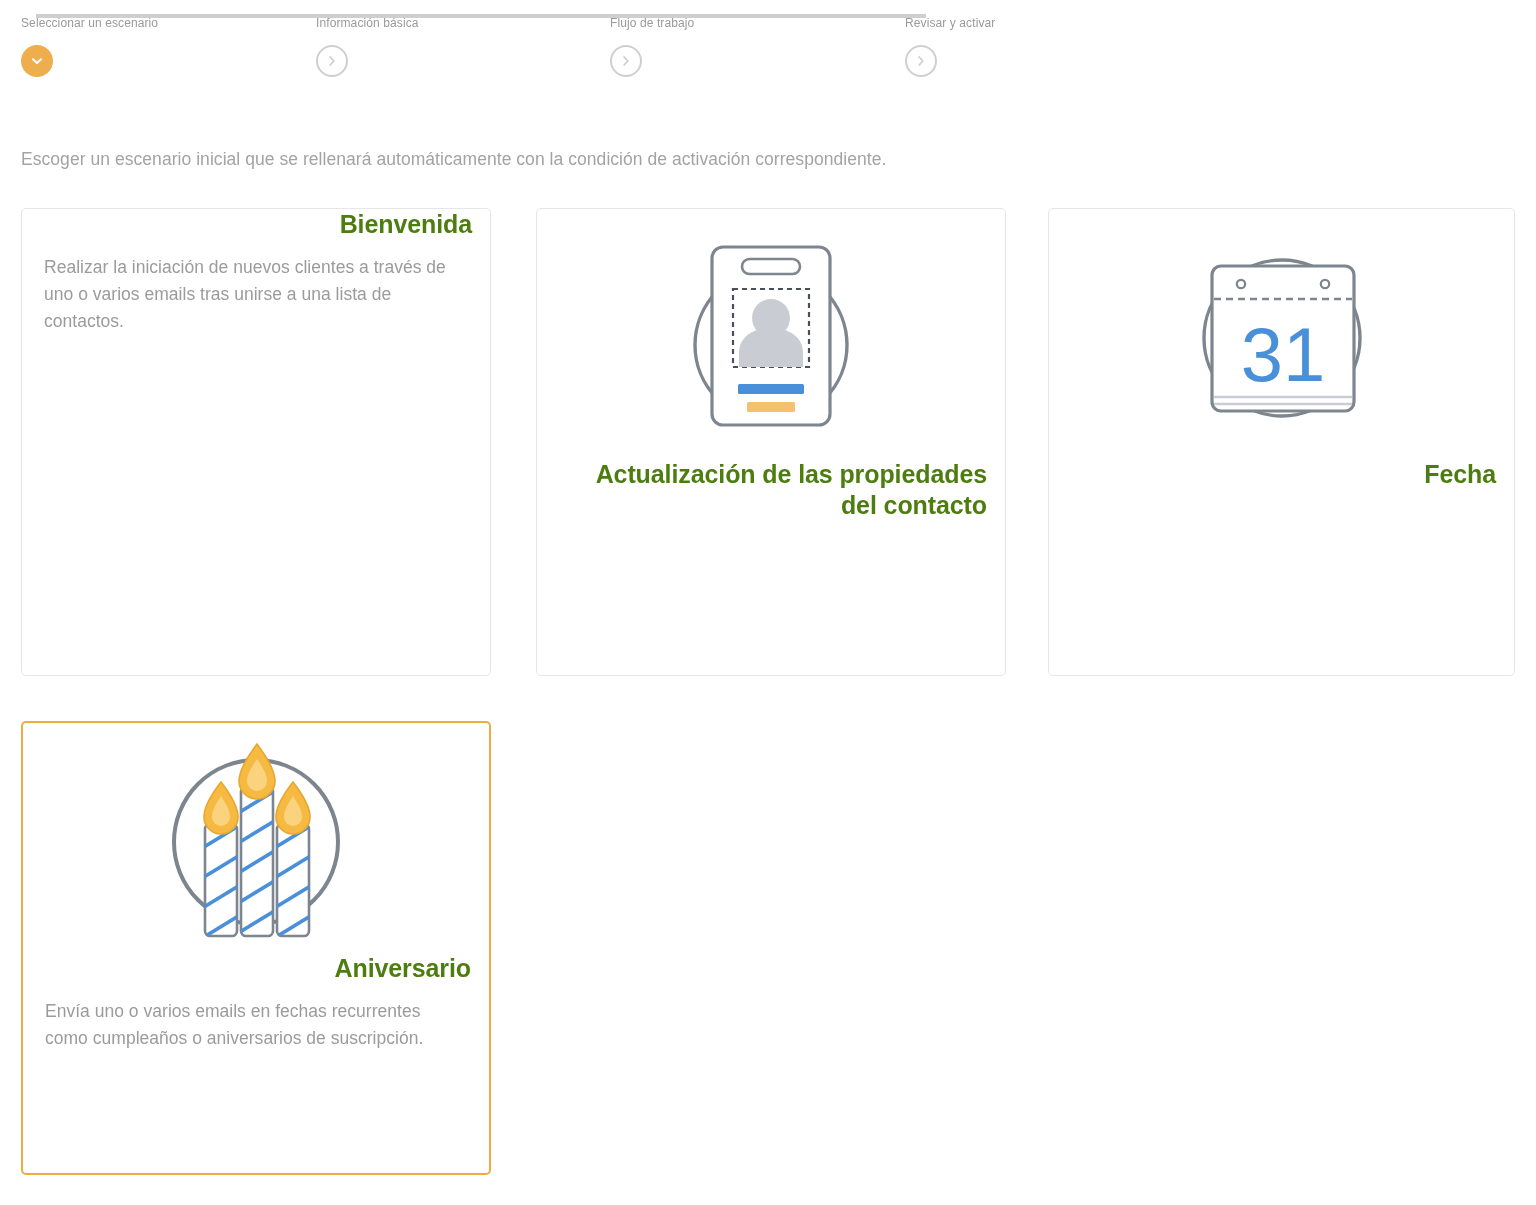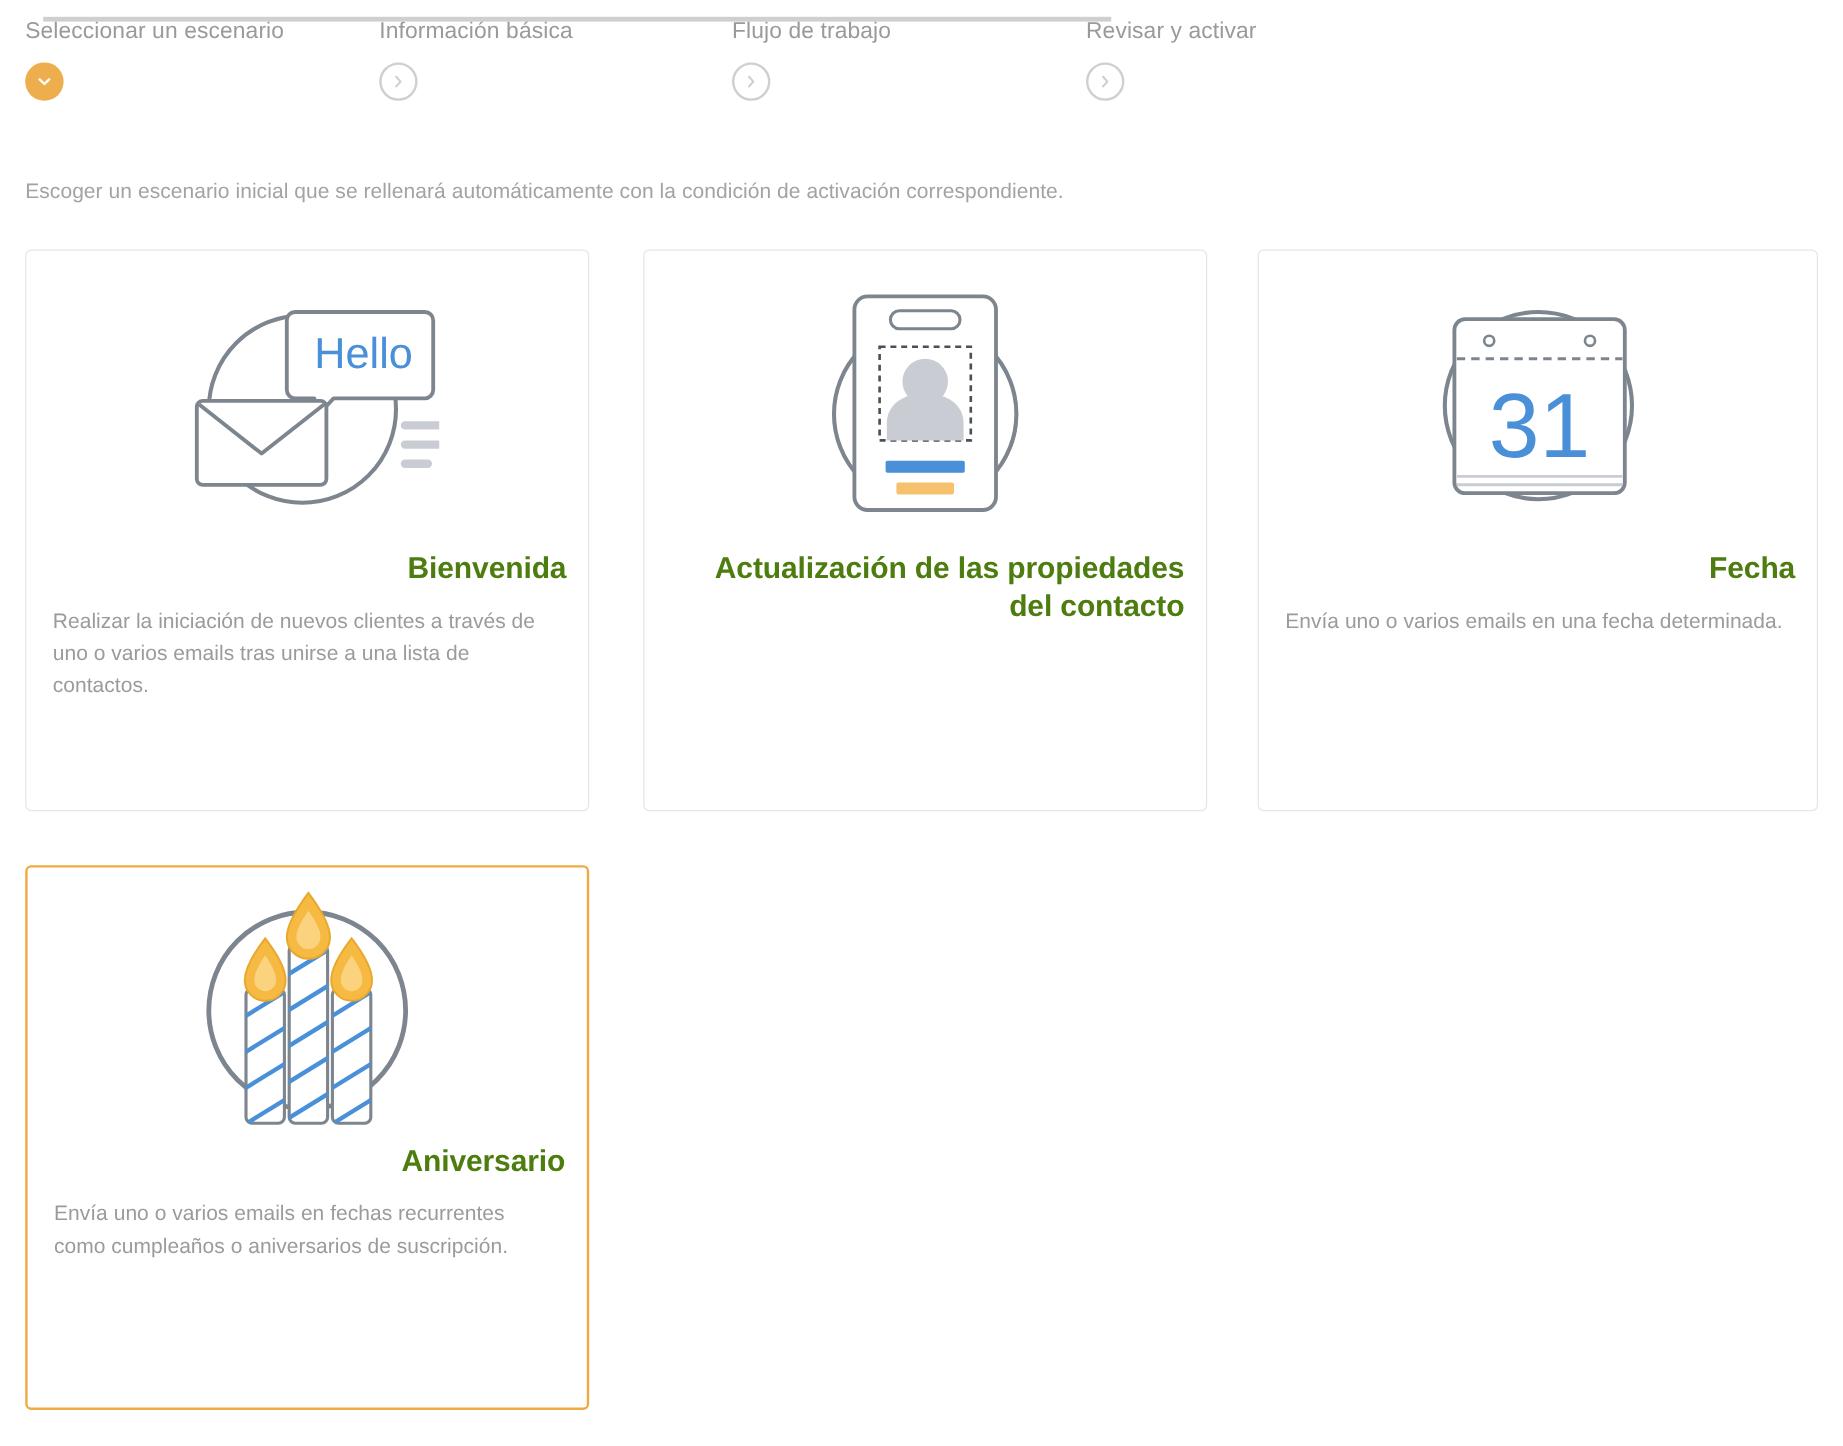--- a/index.html
+++ b/index.html
@@ -18,21 +18,21 @@
     position: relative;
     margin: 0;
     padding: 0;
     height: 105px;
   }
   .step {
     position: absolute;
     top: 0;
   }
   .step-label {
-    font-size: 19px;
+    font-size: 12px;
     color: #9a9a9a;
     letter-spacing: 0.1px;
     white-space: nowrap;
     line-height: 1;
     padding-top: 17px;
     display: block;
   }
   .step-dot-row {
     position: relative;
     height: 34px;
@@ -179,35 +179,20 @@
       </div>
     </div>
   </div>
 </div>
 
 <div class="intro">Escoger un escenario inicial que se rellenará automáticamente con la condición de activación correspondiente.</div>
 
 <div class="grid">
 
   <div class="card" style="left:0px; top:0px; width:470px; height:468px;">
-    <div class="card-illus">
-      <svg width="220" height="200" viewBox="0 0 220 200">
-        <circle cx="106" cy="103" r="78" fill="none" stroke="#7d858f" stroke-width="3.4"></circle>
-
-        <path d="M100 22 h108 a7 7 0 0 1 7 7 v58 a7 7 0 0 1 -7 7 h-76 l-16 17 v-17 h-16 a7 7 0 0 1 -7 -7 v-58 a7 7 0 0 1 7 -7 z" fill="#ffffff" stroke="#7d858f" stroke-width="3.2" stroke-linejoin="round"></path>
-        <text x="157" y="69" text-anchor="middle" font-family="'Liberation Sans', sans-serif" font-size="36" fill="#4a90d9">Hello</text>
-
-        <rect x="188" y="113" width="40" height="7" rx="3.5" fill="#c9cdd3"></rect>
-        <rect x="188" y="129" width="34" height="7" rx="3.5" fill="#c9cdd3"></rect>
-        <rect x="188" y="145" width="26" height="7" rx="3.5" fill="#c9cdd3"></rect>
-
-        <rect x="18" y="96" width="108" height="70" rx="5" fill="#ffffff" stroke="#7d858f" stroke-width="3.2"></rect>
-        <path d="M20 99 L72 140 L124 99" fill="none" stroke="#7d858f" stroke-width="3.2" stroke-linejoin="round"></path>
-      </svg>
-    </div>
     <div class="card-title">Bienvenida</div>
     <div class="card-desc">Realizar la iniciación de nuevos clientes a través de uno o varios emails tras unirse a una lista de contactos.</div>
   </div>
 
   <div class="card" style="left:515px; top:0px; width:470px; height:468px;">
     <div class="card-illus">
       <svg width="200" height="210" viewBox="0 0 200 210">
         <circle cx="100" cy="112" r="76" fill="none" stroke="#7d858f" stroke-width="3.4"></circle>
 
         <rect x="41" y="14" width="118" height="178" rx="11" fill="#ffffff" stroke="#7d858f" stroke-width="3.2"></rect>
@@ -232,21 +217,20 @@
         <rect x="30" y="28" width="142" height="145" rx="9" fill="#ffffff" stroke="#7d858f" stroke-width="3.2"></rect>
         <circle cx="59" cy="46" r="4.2" fill="none" stroke="#7d858f" stroke-width="2.2"></circle>
         <circle cx="143" cy="46" r="4.2" fill="none" stroke="#7d858f" stroke-width="2.2"></circle>
         <line x1="32" y1="61" x2="170" y2="61" stroke="#7d858f" stroke-width="2.4" stroke-dasharray="7 5"></line>
         <text x="101" y="143" text-anchor="middle" font-family="'Liberation Sans', sans-serif" font-size="76" fill="#4a90d9">31</text>
         <line x1="32" y1="159" x2="170" y2="159" stroke="#c9cdd3" stroke-width="2.4"></line>
         <line x1="32" y1="166" x2="170" y2="166" stroke="#c9cdd3" stroke-width="2.4"></line>
       </svg>
     </div>
     <div class="card-title">Fecha</div>
-    <div class="card-desc">Envía uno o varios emails en una fecha determinada.</div>
   </div>
 
   <div class="card selected" style="left:0px; top:513px; width:470px; height:454px;">
     <div class="card-illus" style="height:230px;">
       <svg width="200" height="200" viewBox="0 0 200 200">
         <defs>
           <clipPath id="cClipL">
               <rect x="49" y="82" width="32" height="112" rx="5"></rect>
             </clipPath>
           <clipPath id="cClipM">

